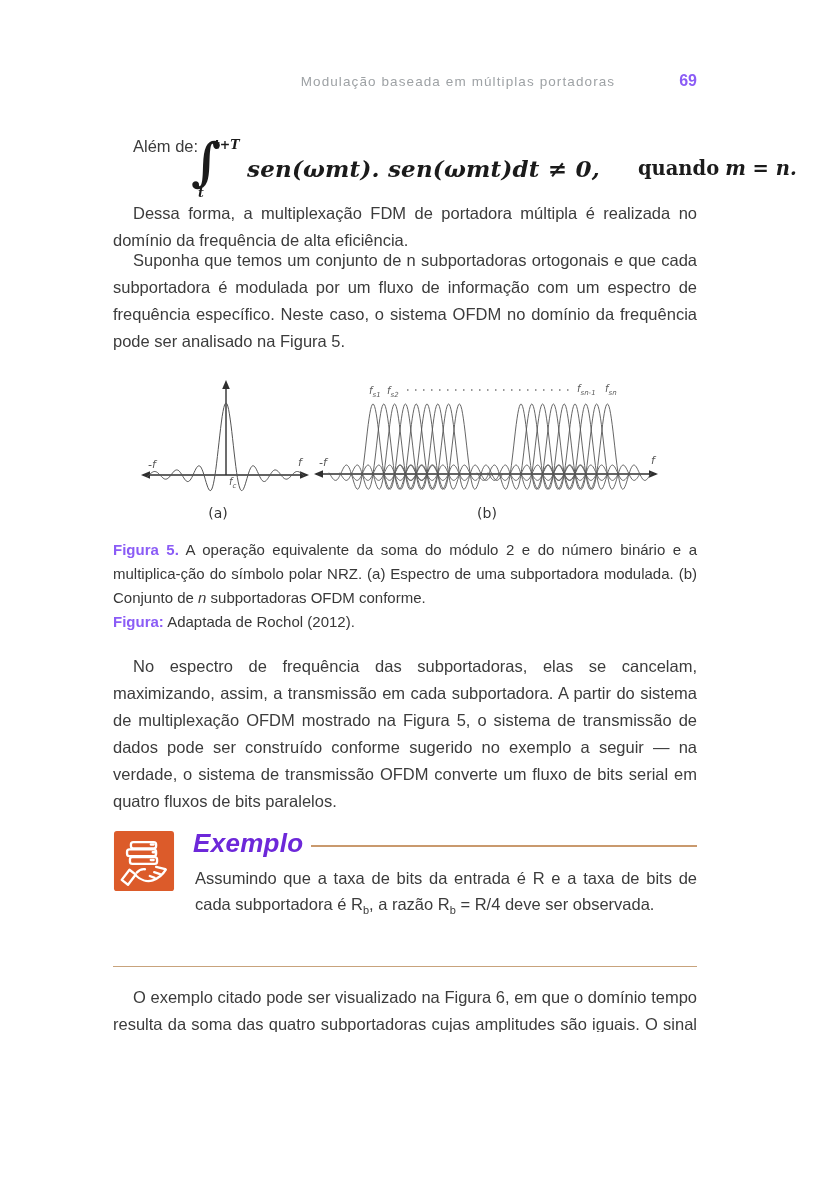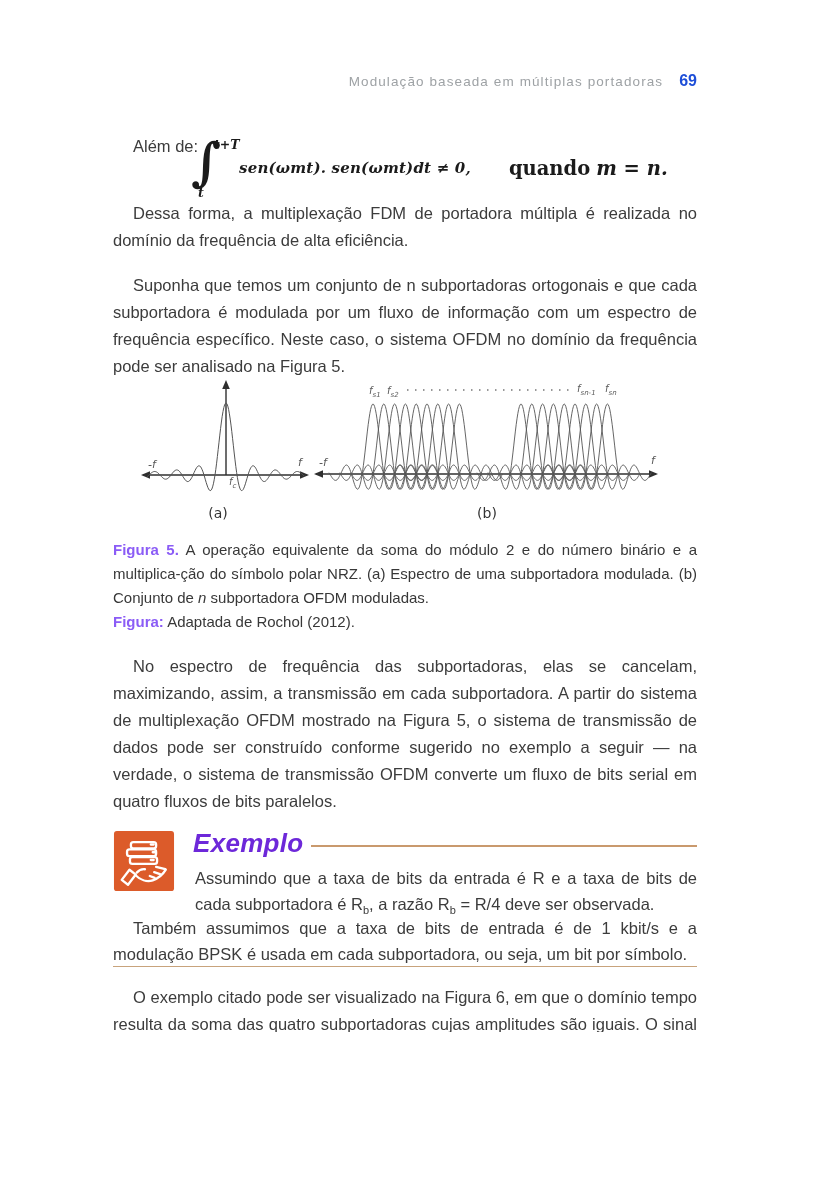--- a/index.html
+++ b/index.html
@@ -4,40 +4,40 @@
 <title>69</title>
 <style>
   html,body{margin:0;padding:0;background:#ffffff;}
   .page{position:relative;width:827px;height:1032px;background:#ffffff;overflow:hidden;
         font-family:"Liberation Sans",sans-serif;color:#3c3c3c;}
 
   
   .header{position:absolute;top:72px;left:113px;width:584px;display:flex;
           justify-content:flex-end;align-items:baseline;gap:16px;}
   .header-title{font-size:13.5px;letter-spacing:1.1px;color:#9ea2a5;}
-  .header-page{font-size:16px;font-weight:bold;color:#1d4ed8;}
+  .header-page{font-size:16px;font-weight:bold;color:#8b5cf6;margin-left:48px;}
 
   
   .intro{position:absolute;top:125px;left:133px;font-size:16.5px;margin-top:12px;}
   .formula{position:absolute;top:139px;left:191px;display:flex;align-items:center;
            font-family:"DejaVu Serif",serif;color:#1b1b1b;}
   .integral-wrap{position:relative;width:48px;height:58px;}
   .int-glyph{position:absolute;left:0;top:-6px;font-size:52px;line-height:58px;
              font-weight:bold;font-style:italic;}
   .lim{position:absolute;font-size:12.5px;font-weight:bold;font-style:italic;}
   .lim.upper{top:-2px;left:23px;}
   .lim.lower{bottom:-3px;left:7px;}
-  .expr{font-size:15px;font-weight:bold;font-style:italic;letter-spacing:.2px;}
+  .expr{font-size:23px;font-weight:bold;font-style:italic;margin-left:8px;letter-spacing:.2px;}
   .cond{margin-left:38px;font-size:19.5px;font-weight:bold;white-space:nowrap;}
   .cond-math{font-style:italic;margin-left:6px;}
 
   
   .body-p{position:absolute;left:113px;width:584px;margin:0;font-size:16.5px;
           line-height:27px;text-align:justify;text-indent:20px;}
-  .p1{top:200px;} .p2{top:272px;} .p3{top:653px;} .p4{top:984px;}
+  .p1{top:200px;} .p2{top:247px;} .p3{top:653px;} .p4{top:984px;}
 
   
   .figure{position:absolute;top:370px;left:113px;width:584px;height:155px;}
   .figure svg{display:block;}
 
   
   .caption{position:absolute;top:538px;left:113px;width:584px;font-size:15px;line-height:24px;color:#383838;}
   .caption p{margin:0;}
   .cap-p{text-align:justify;}
   .caption b{color:#8b5cf6;}
@@ -118,21 +118,21 @@
         <text x="274" y="24" font-size="10" fill="#5a5a5a" font-style="italic" font-family="&quot;DejaVu Sans&quot;,sans-serif"><tspan>f</tspan><tspan dy="2.5" font-size="7">s2</tspan></text>
         <text x="464" y="22" font-size="10" fill="#5a5a5a" font-style="italic" font-family="&quot;DejaVu Sans&quot;,sans-serif"><tspan>f</tspan><tspan dy="2.5" font-size="7">sn-1</tspan></text>
         <text x="492" y="22" font-size="10" fill="#5a5a5a" font-style="italic" font-family="&quot;DejaVu Sans&quot;,sans-serif"><tspan>f</tspan><tspan dy="2.5" font-size="7">sn</tspan></text>
         <text x="206" y="96" font-size="11" fill="#5a5a5a" font-family="&quot;DejaVu Sans&quot;,sans-serif" font-style="italic" text-anchor="start">-f</text>
         <text x="538" y="94" font-size="11" fill="#5a5a5a" font-family="&quot;DejaVu Sans&quot;,sans-serif" font-style="italic" text-anchor="start">f</text>
         <text x="374" y="148" font-size="14" fill="#333333" font-family="&quot;DejaVu Sans&quot;,sans-serif" font-style="normal" text-anchor="middle">(b)</text>
       </svg>
   </div>
 
   <div class="caption">
-    <p class="cap-p"><b>Figura 5.</b><span> A operação equivalente da soma do módulo 2 e do número binário e a multiplica-ção do símbolo polar NRZ. (a) Espectro de uma subportadora modulada. (b) Conjunto de </span><i>n</i><span> subportadora OFDM moduladas.</span></p>
+    <p class="cap-p"><b>Figura 5.</b><span> A operação equivalente da soma do módulo 2 e do número binário e a multiplica-ção do símbolo polar NRZ. (a) Espectro de uma subportadora modulada. (b) Conjunto de </span><i>n</i><span> subportadoras OFDM conforme.</span></p>
     <p class="cap-src"><b>Figura:</b><span> Adaptada de Rochol (2012).</span></p>
   </div>
 
   <p class="body-p p3">No espectro de frequência das subportadoras, elas se cancelam, maximizando, assim, a transmissão em cada subportadora. A partir do sistema de multiplexação OFDM mostrado na Figura 5, o sistema de transmissão de dados pode ser construído conforme sugerido no exemplo a seguir — na verdade, o sistema de transmissão OFDM converte um fluxo de bits serial em quatro fluxos de bits paralelos.</p>
 
   <div class="example">
     <svg class="example-icon" viewBox="0 0 64 64">
       <rect x="1" y="1" width="62" height="62" rx="3" fill="#dc5b2a"></rect>
       <g stroke="#ffffff" stroke-width="2.4" fill="none" stroke-linecap="round" stroke-linejoin="round">
         <path d="M21 12.5 h21 q2.5 0 2.5 2.5 v1.5 q0 2.5 -2.5 2.5 h-21 q-2.5 0 -2.5 -2.5 v-1.5 q0 -2.5 2.5 -2.5 z"></path>
@@ -141,19 +141,18 @@
         <path d="M39 15 h3 M41 23 h3 M39 31 h3"></path>
         <path d="M9 51.5 l8 -10.5 6.5 5 -8 10.5 z"></path>
         <path d="M23 46.5 c5 5 12 7.5 18 5.5 c6 -2 10.5 -6 13.5 -11"></path>
         <path d="M54 40.5 l-9.5 -2.5 M48.5 45.5 l-6 -2 M43 49.5 l-5 -2"></path>
         <path d="M24.5 44 q3.5 -4 8.5 -3.5"></path>
       </g>
     </svg>
     <div class="example-title">Exemplo</div>
     <div class="title-rule"></div>
     <p class="ex-p1"><span>Assumindo que a taxa de bits da entrada é R e a taxa de bits de cada subportadora é R</span><sub>b</sub><span>, a razão R</span><sub>b</sub><span> = R/4 deve ser observada.</span></p>
-    <p class="ex-p2">Também assumimos que a taxa de bits de entrada é de 1 kbit/s e a modulação BPSK é usada em cada subportadora, ou seja, um bit por símbolo.</p>
     <div class="bottom-rule"></div>
   </div>
 
   <p class="body-p p4">O exemplo citado pode ser visualizado na Figura 6, em que o domínio tempo resulta da soma das quatro subportadoras cujas amplitudes são iguais. O sinal OFDM no domínio tempo é dado pela soma das quatro subportadoras, cujas amplitudes são iguais.</p>
 
 </div>
 
 </body></html>

